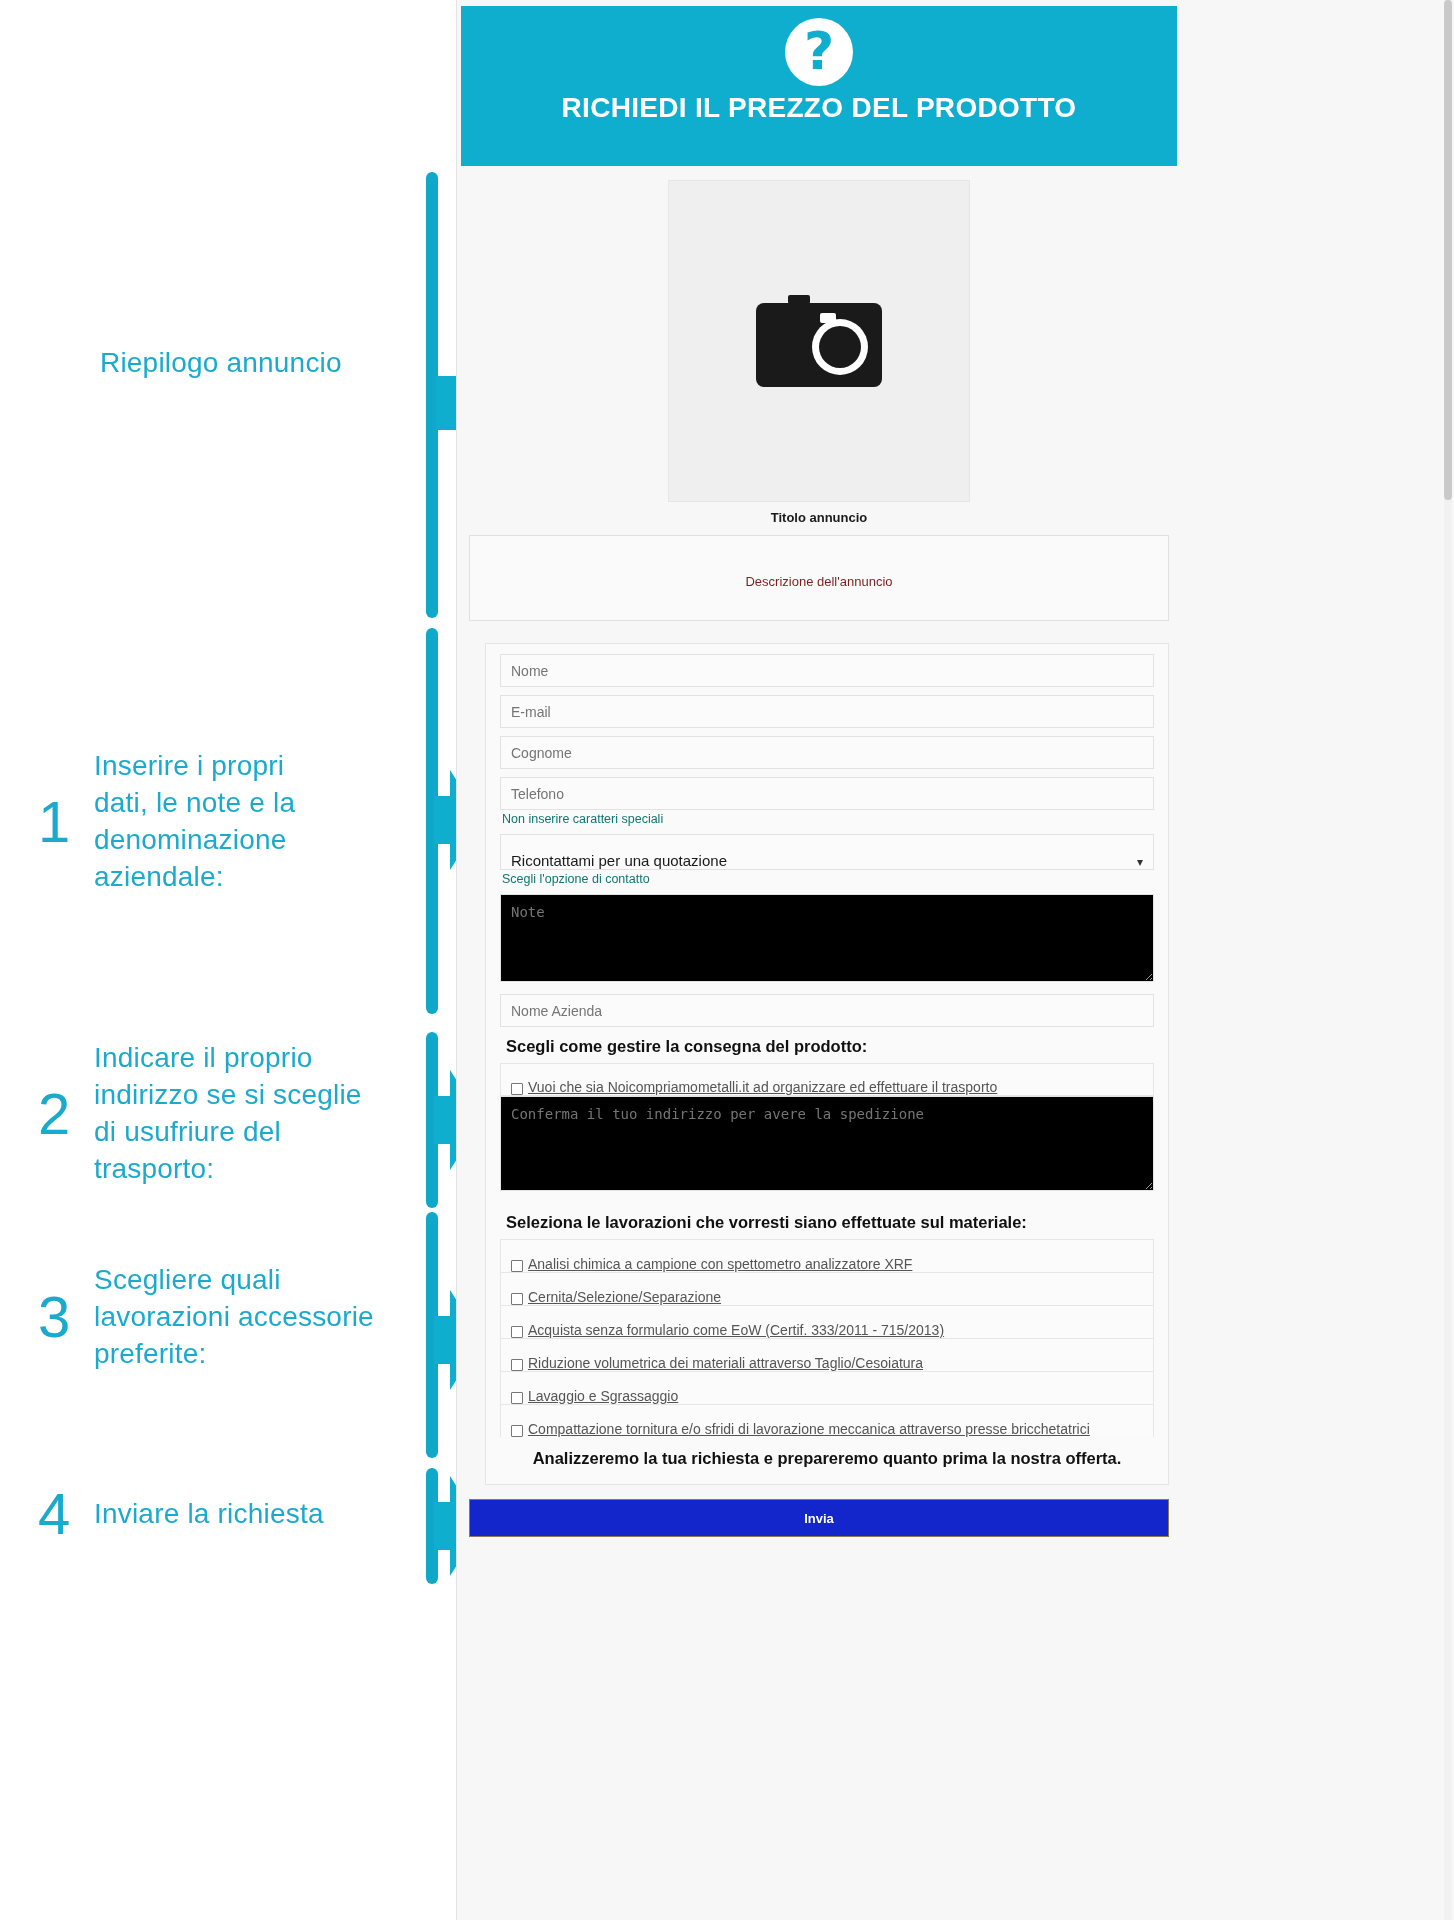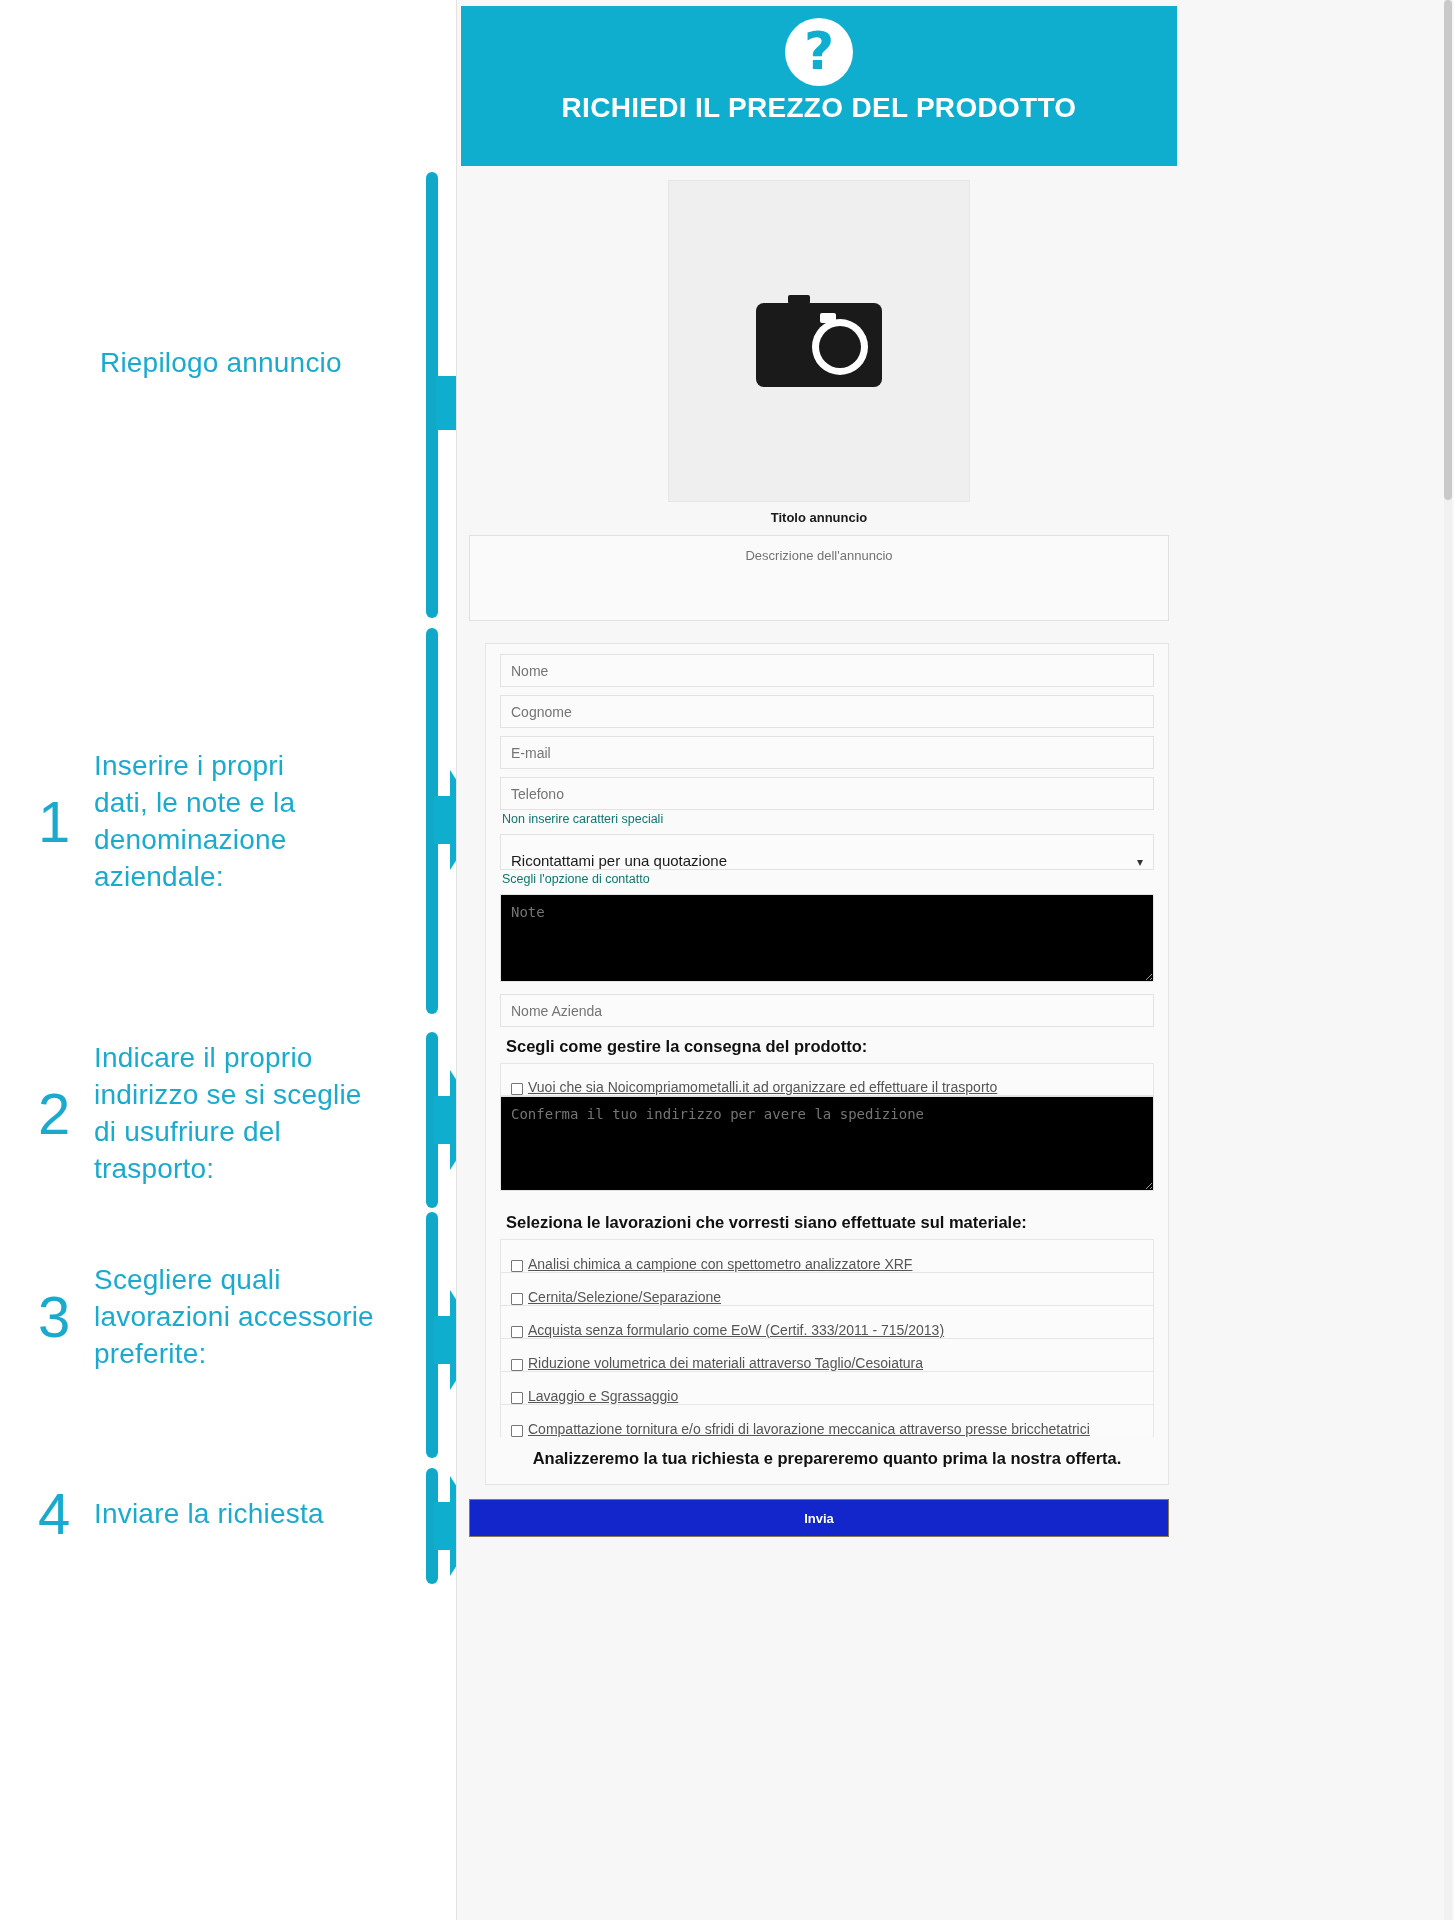--- a/index.html
+++ b/index.html
@@ -120,21 +120,21 @@
   .ad-desc-box {
     margin: 10px 8px 0 8px;
     height: 86px;
     border: 1px solid #e0e0e0;
     background: #fafafa;
     display: flex;
     align-items: flex-start;
     justify-content: center;
     padding-top: 12px;
   }
-  .ad-desc-box span { font-size: 13px; color: #737373; }
+  .ad-desc-box span { font-size: 13px; color: #7f1d1d; margin-top: 26px; }
 
   .form-card {
     margin: 14px 8px 0 24px;
     border: 1px solid #e5e5e5;
     background: #fafafa;
     padding: 10px 14px 12px 14px;
   }
   .fld {
     width: 100%;
     height: 33px;
@@ -344,22 +344,22 @@
         </div>
         <div class="ad-title">Titolo annuncio</div>
         <div class="ad-desc-box">
           <span>Descrizione dell'annuncio</span>
         </div>
       </div>
 
       <div class="form-card">
 
         <input class="fld" type="text" placeholder="Nome" style="">
+        <input class="fld" type="email" placeholder="E-mail" style="">
         <input class="fld" type="text" placeholder="Cognome" style="">
-        <input class="fld" type="email" placeholder="E-mail" style="">
         <input class="fld tight" type="tel" placeholder="Telefono" style="">
         <div class="helper">Non inserire caratteri speciali</div>
 
         <div class="sel">
           <span>Ricontattami per una quotazione</span>
           <span class="chev">▾</span>
         </div>
         <div class="helper">Scegli l'opzione di contatto</div>
 
         <textarea class="area note" placeholder="Note" style=""></textarea>

